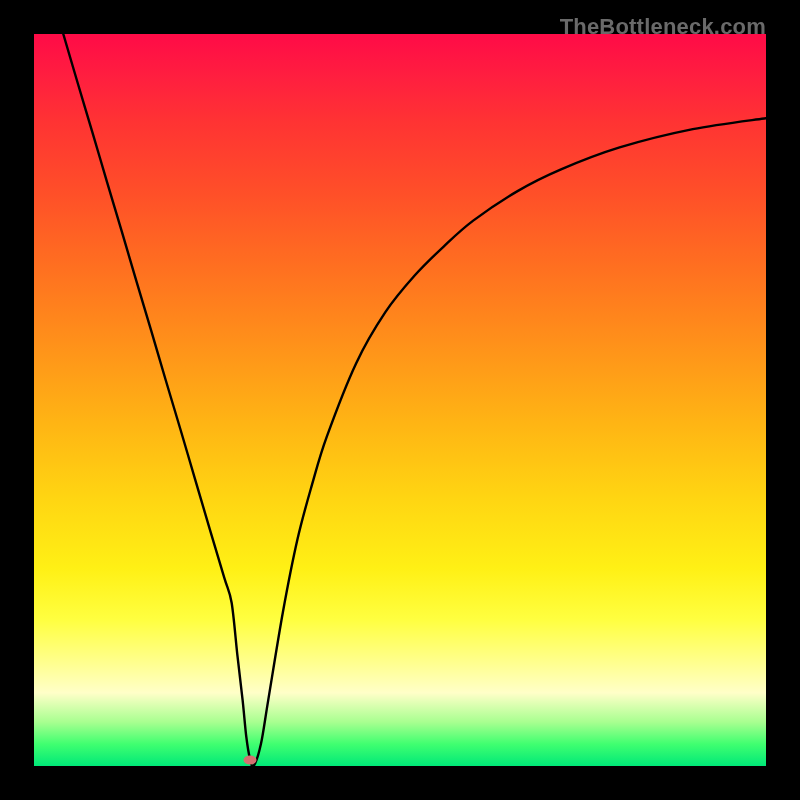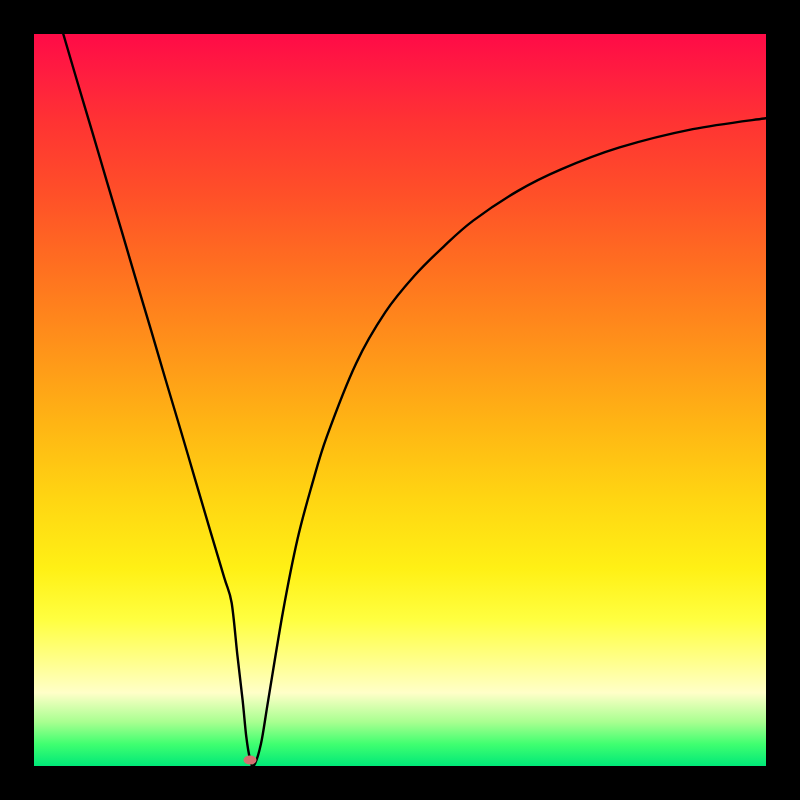--- a/index.html
+++ b/index.html
@@ -57,19 +57,20 @@
     height: 9px;
     border-radius: 50%;
     background: #d47070;
     transform: translate(-50%, -50%);
   }
 </style>
 </head>
 <body>
 
 <div class="frame">
+  <div class="watermark">TheBottleneck.com</div>
   <div class="plot-area">
     <svg class="curve" viewBox="0 0 732 732" preserveAspectRatio="none">
       <path id="curve-path" fill="none" stroke="#000" stroke-width="2.4" stroke-linejoin="round" stroke-linecap="round" d="M 29.28 0.00 C 31.62 7.96, 39.24 33.96, 43.92 49.78 C 48.60 65.59, 53.88 83.01, 58.56 98.82 C 63.24 114.63, 68.52 132.78, 73.20 148.60 C 77.88 164.41, 83.16 181.83, 87.84 197.64 C 92.52 213.45, 97.80 231.60, 102.48 247.42 C 107.16 263.23, 112.44 280.65, 117.12 296.46 C 121.80 312.27, 127.08 330.42, 131.76 346.24 C 136.44 362.05, 141.72 379.47, 146.40 395.28 C 151.08 411.09, 156.36 429.13, 161.04 445.06 C 165.72 460.98, 171.00 479.02, 175.68 494.83 C 180.36 510.64, 186.81 532.05, 190.32 543.88 C 193.83 555.71, 195.53 556.23, 197.64 568.76 C 199.75 581.30, 201.74 606.62, 203.50 622.20 C 205.25 637.78, 207.21 653.24, 208.62 666.12 C 210.03 679.00, 211.11 693.35, 212.28 702.72 C 213.45 712.09, 214.77 720.00, 215.94 724.68 C 217.11 729.36, 217.84 734.34, 219.60 732.00 C 221.36 729.66, 224.58 720.58, 226.92 710.04 C 229.26 699.50, 230.73 687.20, 234.24 666.12 C 237.75 645.04, 244.20 604.05, 248.88 578.28 C 253.56 552.51, 258.84 525.58, 263.52 505.08 C 268.20 484.58, 273.48 466.58, 278.16 450.18 C 282.84 433.78, 285.77 421.92, 292.80 402.60 C 299.83 383.28, 312.71 349.31, 322.08 329.40 C 331.45 309.49, 341.99 292.21, 351.36 278.16 C 360.73 264.11, 371.27 252.10, 380.64 241.56 C 390.01 231.02, 400.55 221.06, 409.92 212.28 C 419.29 203.50, 427.49 195.44, 439.20 186.66 C 450.91 177.88, 469.07 165.58, 483.12 157.38 C 497.17 149.18, 510.64 142.45, 527.04 135.42 C 543.44 128.39, 564.52 119.90, 585.60 113.46 C 606.68 107.02, 635.38 99.84, 658.80 95.16 C 682.22 90.48, 720.29 85.94, 732.00 84.18"></path>
     </svg>
     <div class="marker" id="min-marker" style="left: 215.94px; top: 726.144px;"></div>
   </div>
 </div>
 
 </body></html>

